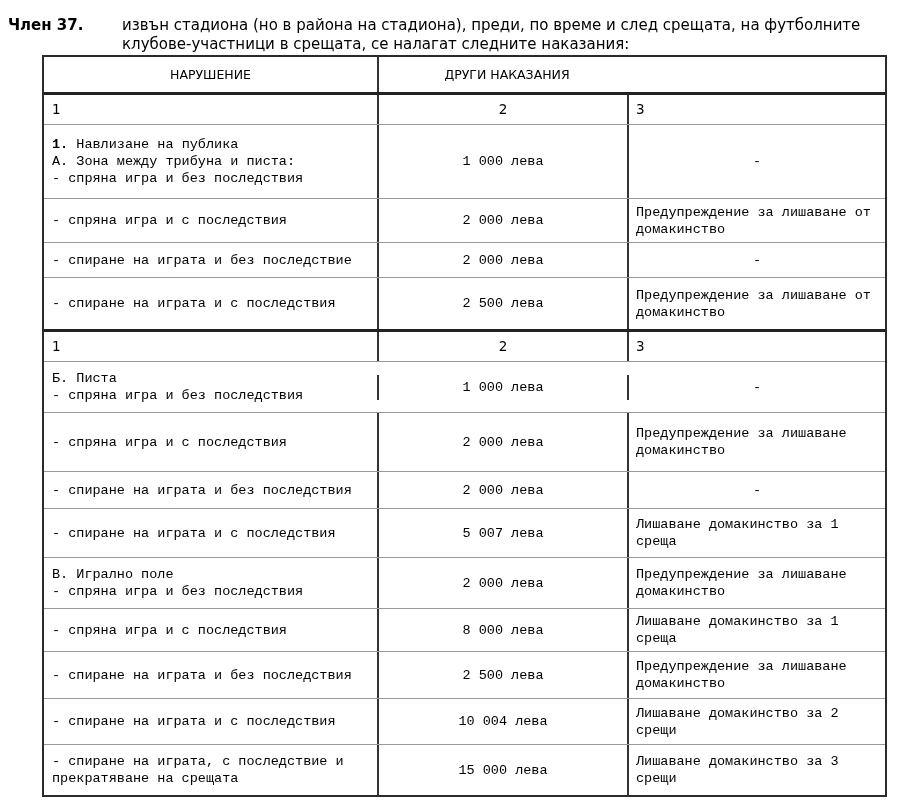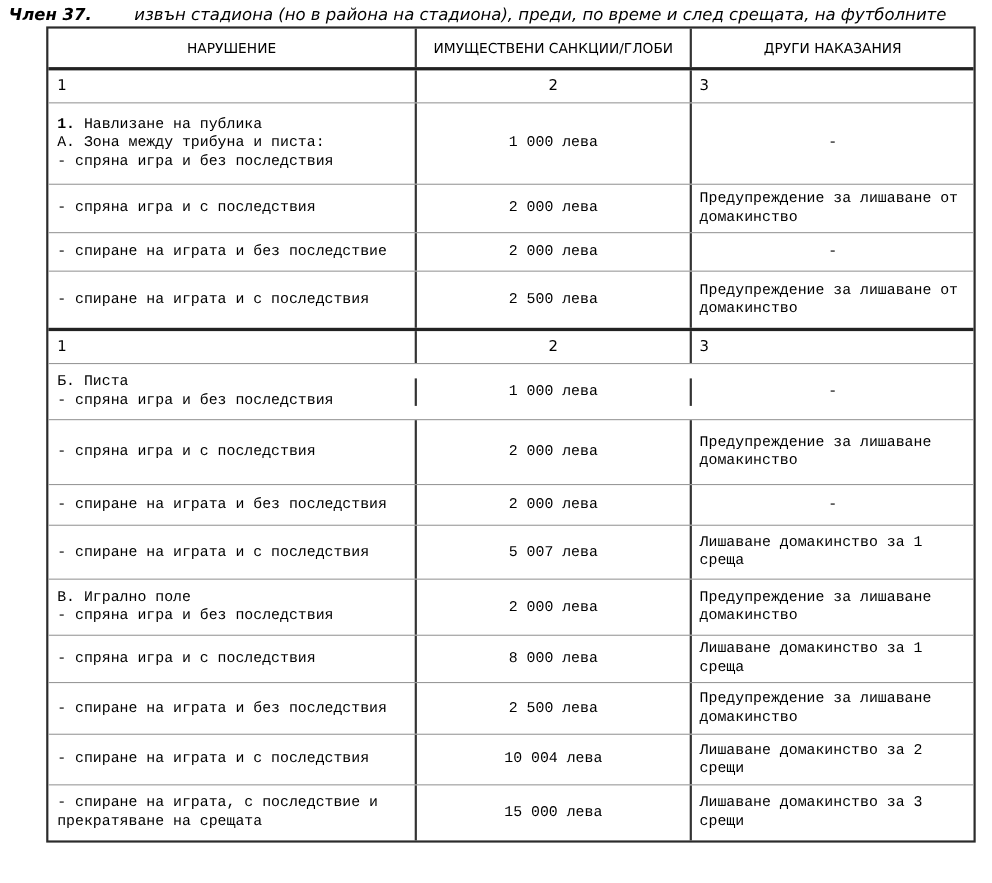--- a/index.html
+++ b/index.html
@@ -8,24 +8,23 @@
     overflow: hidden;
     background: #ffffff;
     font-family: "DejaVu Sans", sans-serif;
     color: #000000;
   }
   .page { width: 902px; height: 803px; position: relative; }
 
   
   .doc-header {
     display: flex;
-    padding: 4px 6px 0 8px;
+    padding: 16px 6px 0 8px;
     font-size: 15px;
     line-height: 19px;
-    font-style: italic;
   }
   .article-label {
     width: 114px;
     flex: 0 0 114px;
     font-weight: bold;
   }
   .intro { flex: 1; }
   .intro b { margin-right: 5px; }
 
   
@@ -61,27 +60,27 @@
 </style>
 </head>
 <body>
 
 <div class="page">
 
   <div class="doc-header">
     <div class="article-label">Член 37.</div>
     <div class="intro">
       <div>извън стадиона (но в района на стадиона), преди, по време и след срещата, на футболните</div>
+      <div>клубове-участници в срещата, се налагат следните наказания:</div>
     </div>
   </div>
 
   <div class="penalty-table">
     <div class="row head-row">
         <div class="cell c1">НАРУШЕНИЕ</div>
-        <div class="cell c2">ИМУЩЕСТВЕНИ САНКЦИИ/ГЛОБИ</div>
         <div class="cell c3">ДРУГИ НАКАЗАНИЯ</div>
       </div>
     <div id="sections-host">
         <div class="section">
           <div class="row numbers-row">
             <div class="cell c1">1</div>
             <div class="cell c2">2</div>
             <div class="cell c3">3</div>
           </div>
           <div class="row data-row" style="min-height: 73px;">

